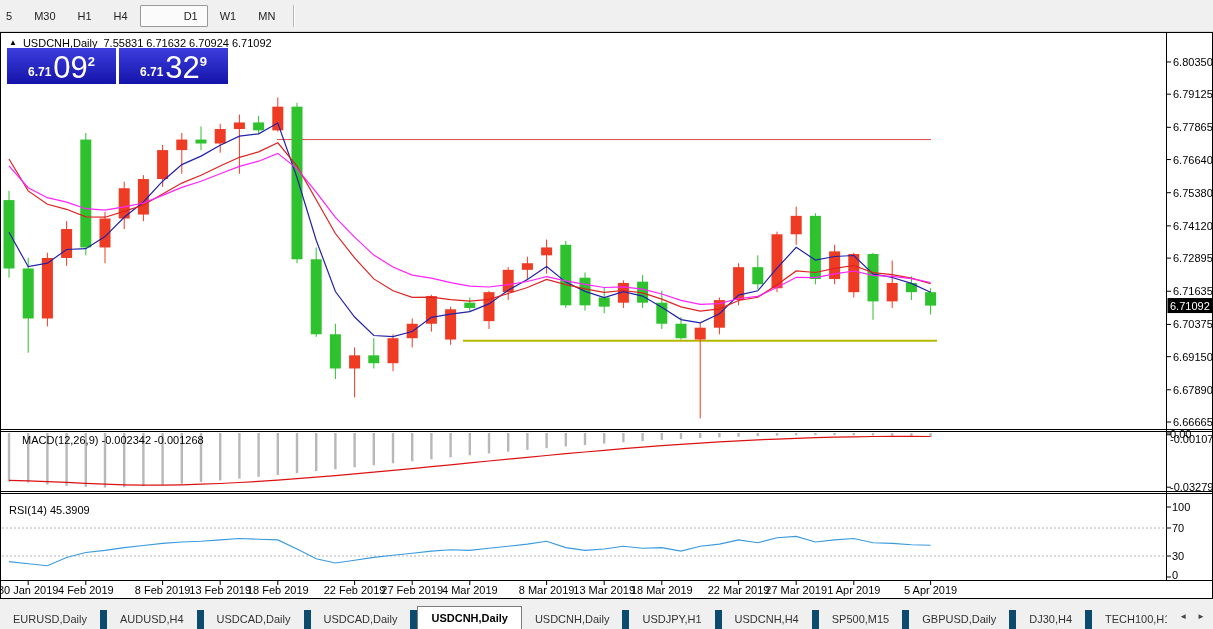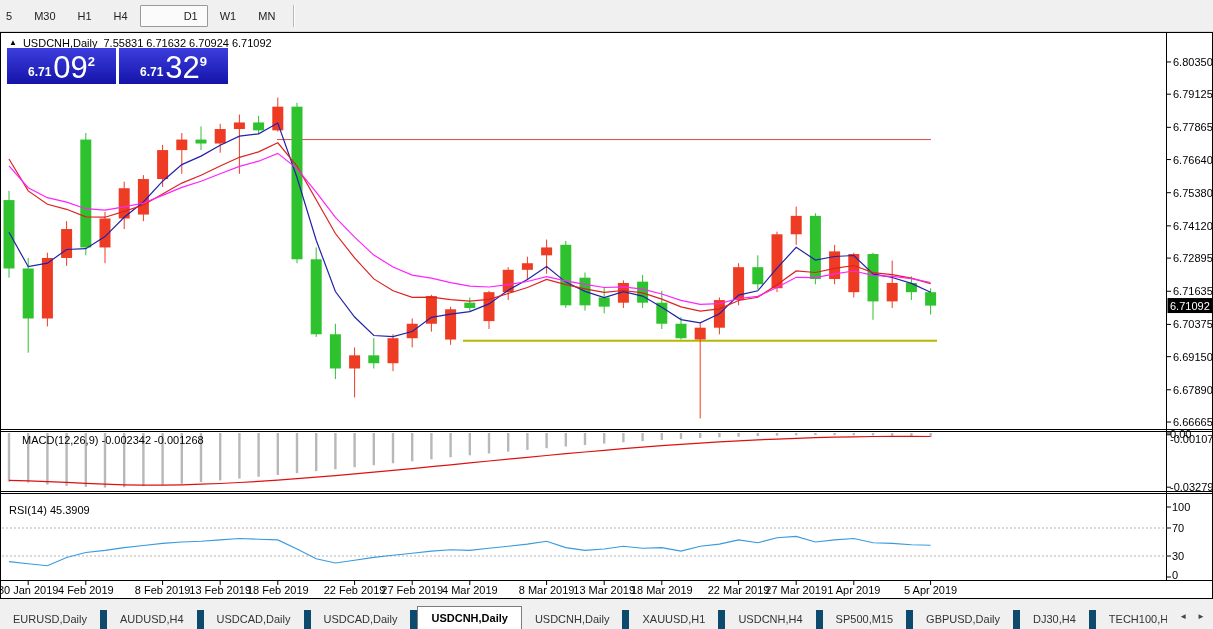--- a/index.html
+++ b/index.html
@@ -361,21 +361,21 @@
     </div>
   </div>
 
   <div class="tab-bar" id="tab-bar">
       <div class="tab">EURUSD,Daily</div>
       <div class="tab">AUDUSD,H4</div>
       <div class="tab">USDCAD,Daily</div>
       <div class="tab">USDCAD,Daily</div>
       <div class="tab active">USDCNH,Daily</div>
       <div class="tab">USDCNH,Daily</div>
-      <div class="tab">XAUUSD,H1</div>
+      <div class="tab">USDJPY,H1</div>
       <div class="tab">USDCNH,H4</div>
       <div class="tab">SP500,M15</div>
       <div class="tab">GBPUSD,Daily</div>
       <div class="tab">DJ30,H4</div>
       <div class="tab">TECH100,H1</div>
       <div class="tab">UKC</div>
     </div>
   <div class="tab-scroll">
     <span class="tab-arrow">◄</span>
     <span class="tab-arrow">►</span>

